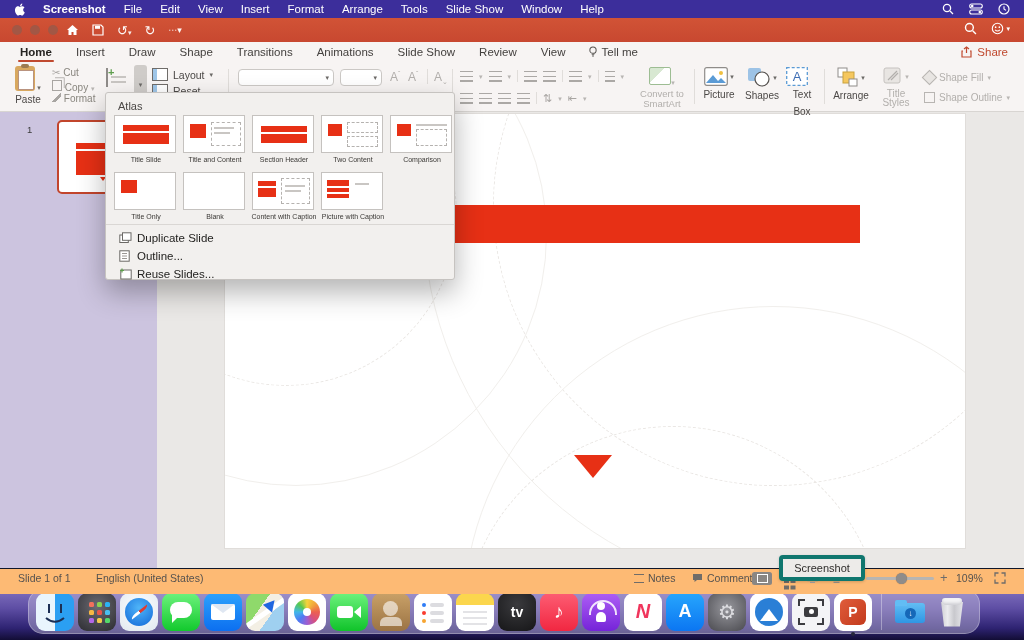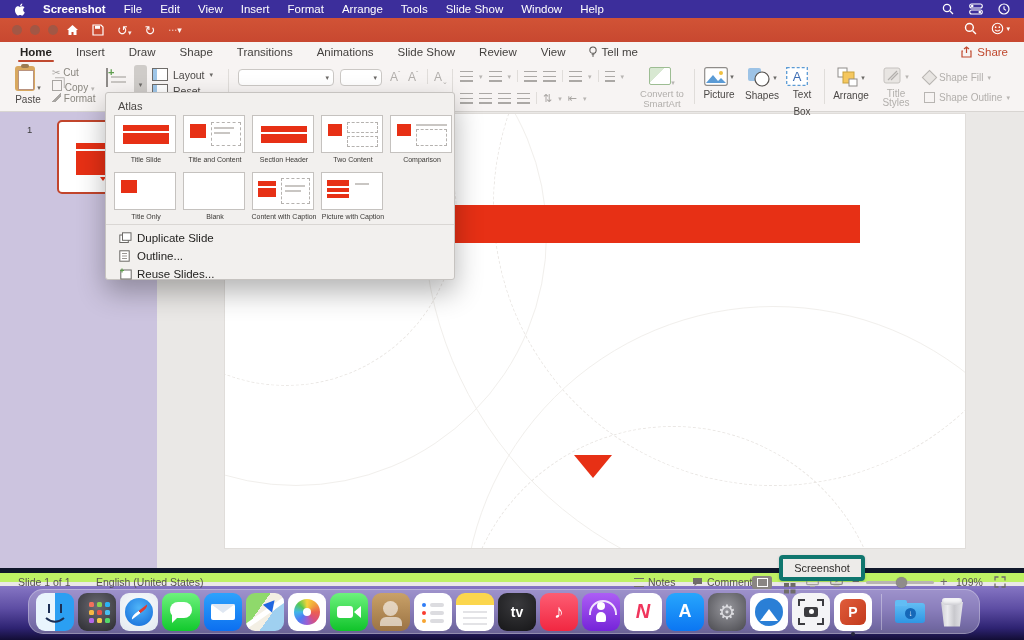--- a/index.html
+++ b/index.html
@@ -87,22 +87,22 @@
     display:flex;align-items:center;justify-content:center;}
   .ph1 span{color:#fff;font-size:34px;font-weight:400;letter-spacing:.5px;}
   .ph2{position:absolute;left:6px;right:6px;top:116px;bottom:6px;border:1px dashed rgba(255,255,255,.7);
     text-align:center;}
   .ph2 span{color:#fff;font-family:"DejaVu Serif",serif;font-weight:bold;font-size:13.5px;
     display:inline-block;margin-top:9px;}
   .ptr{position:absolute;left:100px;top:341px;width:535px;height:0;}
   .ptr::before{content:'';position:absolute;left:50%;margin-left:-19px;border-left:19px solid transparent;
     border-right:19px solid transparent;border-top:23px solid #E73015;}
   
-  .statusbar{position:absolute;left:0;top:568px;width:1024px;height:14px;background:#bef264;
-    border-top:5px solid #0f172a;box-sizing:border-box;font-size:10.5px;color:#55524F;z-index:15;}
+  .statusbar{position:absolute;left:0;top:568px;width:1024px;height:26px;background:#fdba74;
+    border-top:1px solid #0f172a;box-sizing:border-box;font-size:10.5px;color:#55524F;z-index:15;}
   .sb{position:absolute;top:3px;}
   .sqbtn{position:absolute;top:2.5px;width:20px;height:13px;border-radius:2.5px;}
   
   .ztrack{position:absolute;top:8px;width:68px;height:3px;background:#B8B5B2;border-radius:2px;}
   .zknob{position:absolute;top:-4.5px;width:11px;height:11px;border-radius:50%;background:#8F8C8A;
     box-shadow:0 0 1px rgba(0,0,0,.4);}
   
   .tooltip{position:absolute;left:779px;top:555px;width:78px;height:18px;background:#EDEBE9;
     border:4px solid #0f766e;border-radius:4px;box-shadow:0 1px 3px rgba(0,0,0,.18);
     font-size:11px;color:#2F2D2B;display:flex;align-items:center;justify-content:center;z-index:70;}

